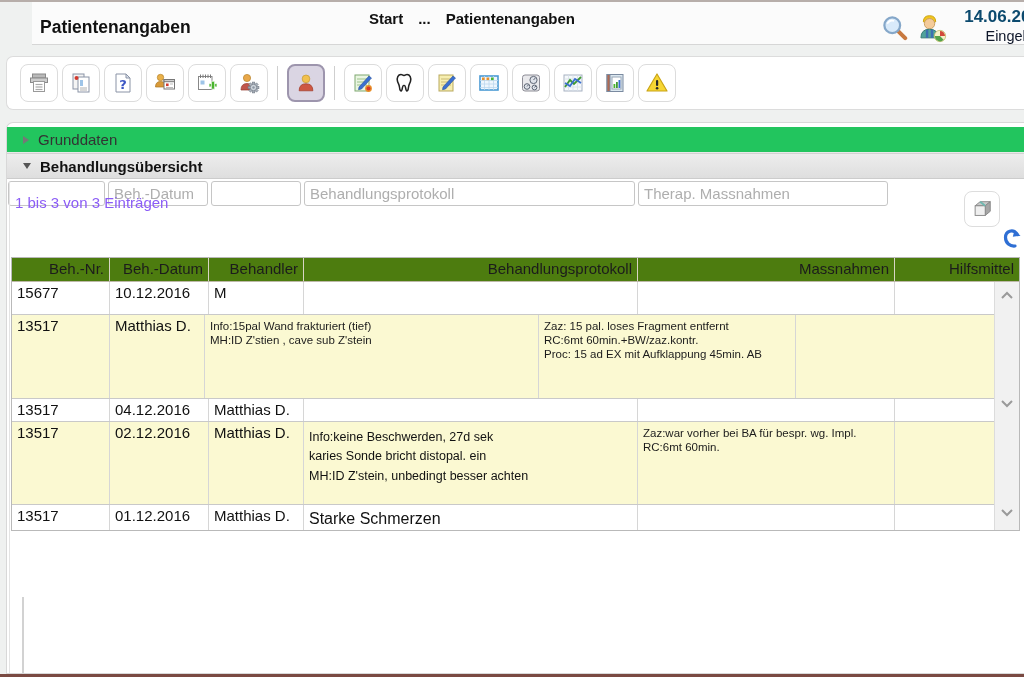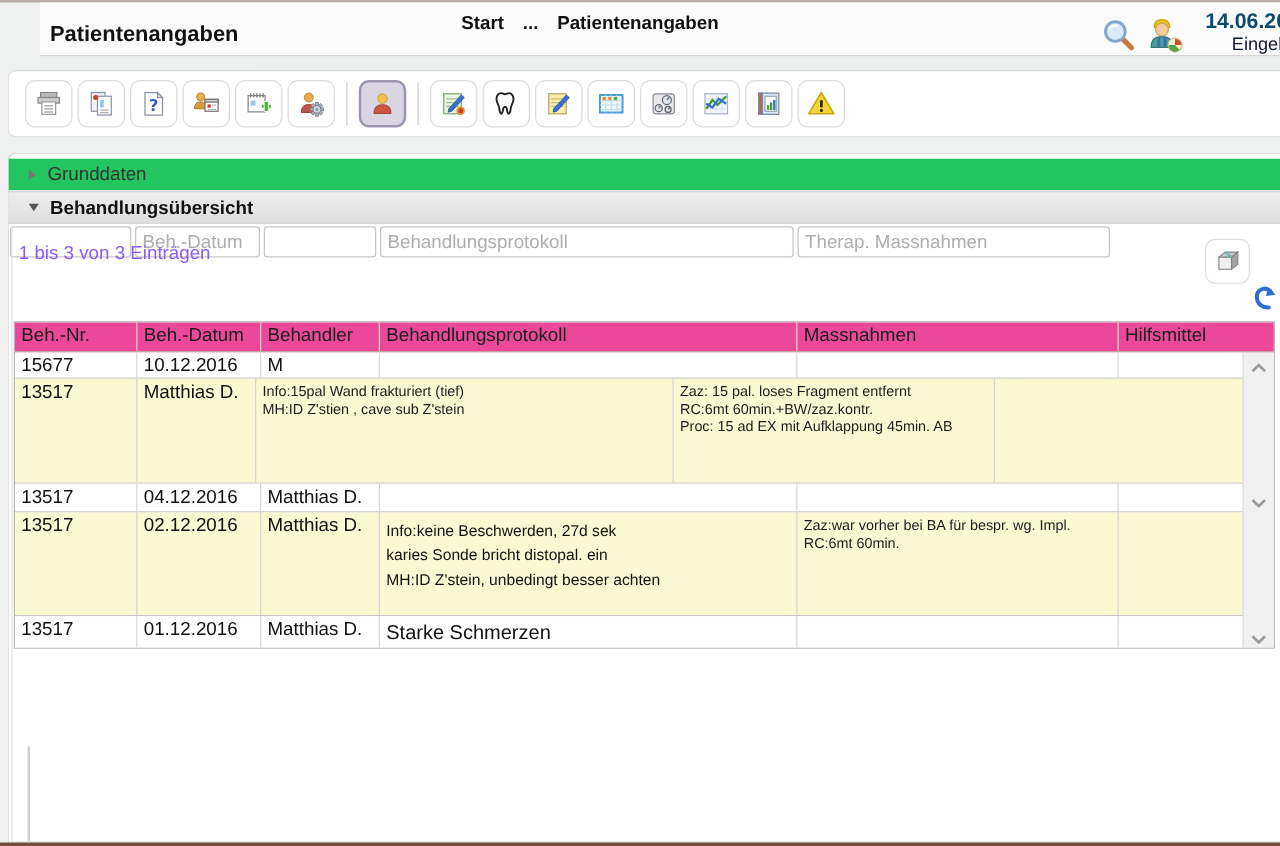--- a/index.html
+++ b/index.html
@@ -42,31 +42,31 @@
   .export-btn{right:24px;top:10px;width:36px;height:36px;border:1px solid #ddd;border-radius:8px;background:#fff;
     display:flex;align-items:center;justify-content:center;box-sizing:border-box;}
   .refresh{right:2px;top:46px;width:22px;height:24px;}
   .filter-row{left:3px;top:41px;display:flex;gap:3px;}
   .filter-row input{height:25px;border:1px solid #c6c6c6;border-radius:3px;font-family:"Liberation Sans",sans-serif;
     font-size:15px;padding:0 5px;box-sizing:border-box;color:#333;background:#fff;}
   .filter-row input::placeholder{color:#aeaeae;opacity:1;}
   .f1{width:97px;} .f2{width:100px;} .f3{width:90px;} .f4{width:331px;} .f5{width:250px;}
   
   .table{left:3px;top:76px;right:4px;border:1px solid #b9b9b9;box-sizing:border-box;}
-  .thead{display:flex;height:24px;background:#ec4899;border-bottom:1px solid #bdb9a8;box-sizing:border-box;}
+  .thead{display:flex;height:24px;background:#4d7c0f;border-bottom:1px solid #bdb9a8;box-sizing:border-box;text-align:right;}
   .th{font-size:15px;color:#1c1c1c;padding:2px 5px;box-sizing:border-box;border-right:1px solid #d8d4c4;overflow:hidden;white-space:nowrap;}
   .tbody{display:flex;}
   .rows{flex:1;min-width:0;}
   .row{display:flex;border-bottom:1px solid #c9c9c9;background:#fff;box-sizing:border-box;}
   .row.hl{background:#fbf9d2;}
   .row:last-child{border-bottom:none;}
   .td{padding:2px 5px;box-sizing:border-box;border-right:1px solid #d6d6d6;overflow:hidden;font-size:15px;color:#111;}
   .c1{width:98px;flex:none;} .c2{width:99px;flex:none;} .c3{width:95px;flex:none;}
   .c4{width:334px;flex:none;} .c5{width:257px;flex:none;} .c6{flex:1;min-width:0;border-right:none;}
-  .r1{height:21px;} .r2{height:84px;} .r3{height:23px;} .r4{height:83px;} .r5{height:25px;}
+  .r1{height:33px;} .r2{height:84px;} .r3{height:23px;} .r4{height:83px;} .r5{height:25px;}
   .pre{white-space:pre-line;}
   .small{font-size:11.5px;line-height:1.2;padding-top:5px;color:#1c1c1c;}
   .med{font-size:12.5px;line-height:1.55;padding-top:6px;}
   .plain{font-size:16px;padding-top:5px;}
   .scrollbar{width:24px;flex:none;background:#f1f1f1;border-left:1px solid #dcdcdc;position:relative;}
   .sb-arrow{position:absolute;left:5px;width:14px;height:10px;}
   
   .below-line{left:14px;top:416px;bottom:0;width:2px;background:#d2d2d2;}
   
   .bottom-bar{left:0;bottom:0;width:100%;height:3px;background:#7a4a42;}

